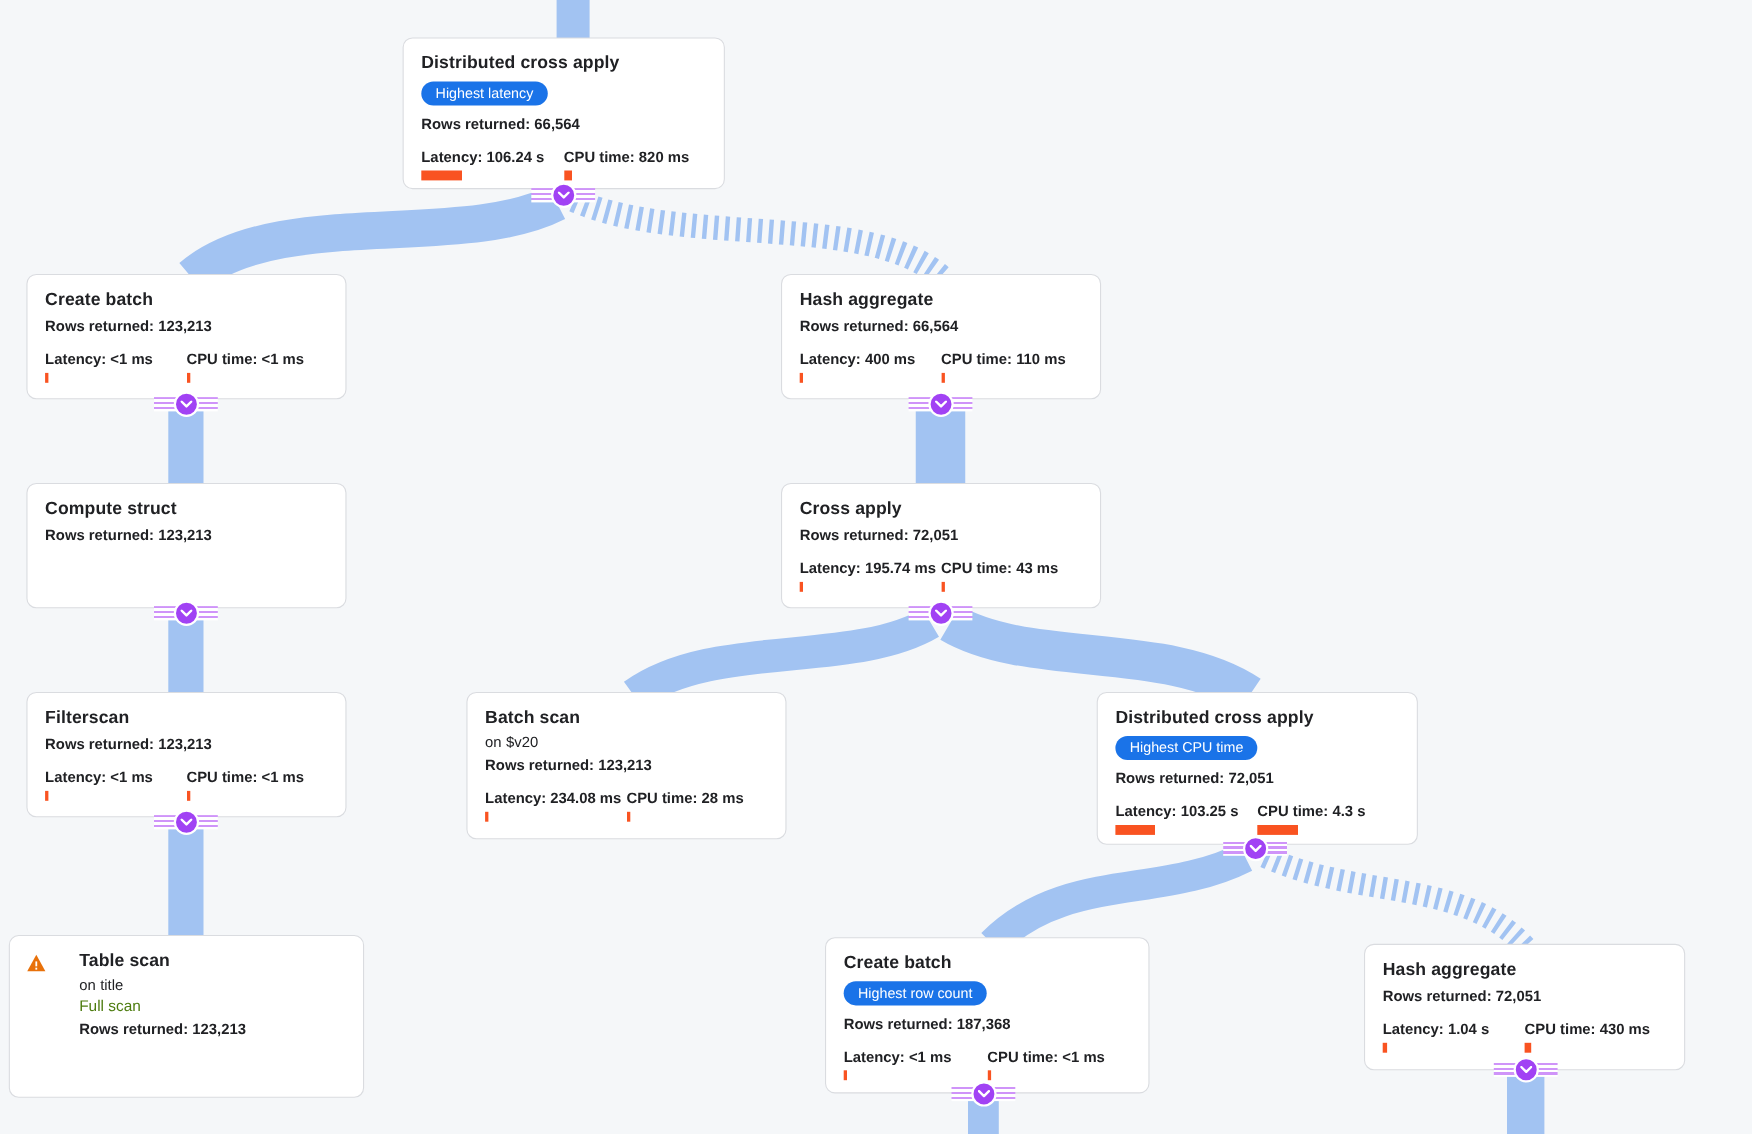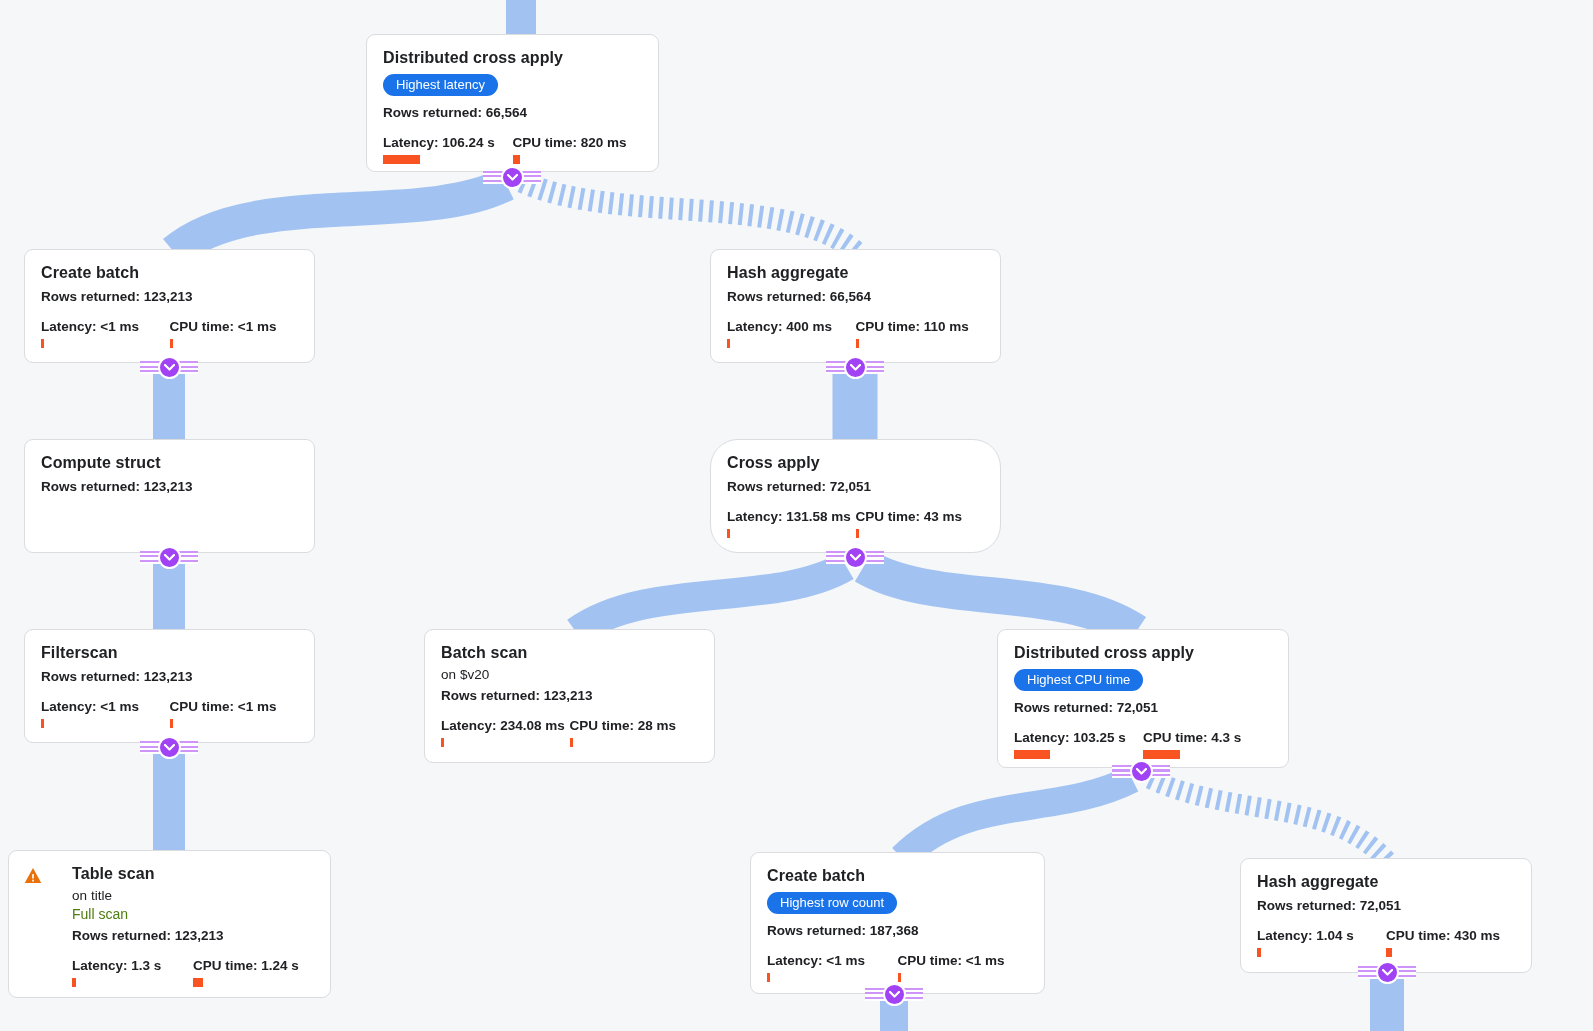--- a/index.html
+++ b/index.html
@@ -93,26 +93,26 @@
         <div class="bar" style="width: 3px;"></div>
       </div>
     </div>
   </div>
 
   <div class="node" style="left:24px;top:439px;width:291px;height:114px;">
     <div class="title">Compute struct</div>
     <div class="rows"><span>Rows returned:</span> <span>123,213</span></div>
   </div>
 
-  <div class="node" style="left:710px;top:439px;width:291px;height:114px;border-radius:28px;">
+  <div class="node" style="left:710px;top:439px;width:291px;height:114px;">
     <div class="title">Cross apply</div>
     <div class="rows"><span>Rows returned:</span> <span>72,051</span></div>
     <div class="metrics">
       <div>
-        <div class="mlabel"><span>Latency:</span> <span>131.58 ms</span></div>
+        <div class="mlabel"><span>Latency:</span> <span>195.74 ms</span></div>
         <div class="bar" style="width: 3px;"></div>
       </div>
       <div>
         <div class="mlabel"><span>CPU time:</span> <span>43 ms</span></div>
         <div class="bar" style="width: 3px;"></div>
       </div>
     </div>
   </div>
 
   <div class="node" style="left:24px;top:629px;width:291px;height:114px;">
@@ -168,30 +168,20 @@
           <path d="M1 21h22L12 1 1 21z" fill="#e8710a"></path>
           <rect x="10.9" y="9" width="2.2" height="6" fill="#fff"></rect>
           <rect x="10.9" y="16.6" width="2.2" height="2.4" fill="#fff"></rect>
         </svg>
     </span>
     <div class="indent">
       <div class="title">Table scan</div>
       <div class="online"><span>on</span><b>title</b></div>
       <div class="note">Full scan</div>
       <div class="rows"><span>Rows returned:</span> <span>123,213</span></div>
-      <div class="metrics">
-        <div>
-          <div class="mlabel"><span>Latency:</span> <span>1.3 s</span></div>
-          <div class="bar" style="width: 4px;"></div>
-        </div>
-        <div>
-          <div class="mlabel"><span>CPU time:</span> <span>1.24 s</span></div>
-          <div class="bar" style="width: 10px;"></div>
-        </div>
-      </div>
     </div>
   </div>
 
   <div class="node" style="left:750px;top:852px;width:295px;height:142px;">
     <div class="title">Create batch</div>
     <div><span class="badge">Highest row count</span></div>
     <div class="rows"><span>Rows returned:</span> <span>187,368</span></div>
     <div class="metrics">
       <div>
         <div class="mlabel"><span>Latency:</span> <span>&lt;1 ms</span></div>

